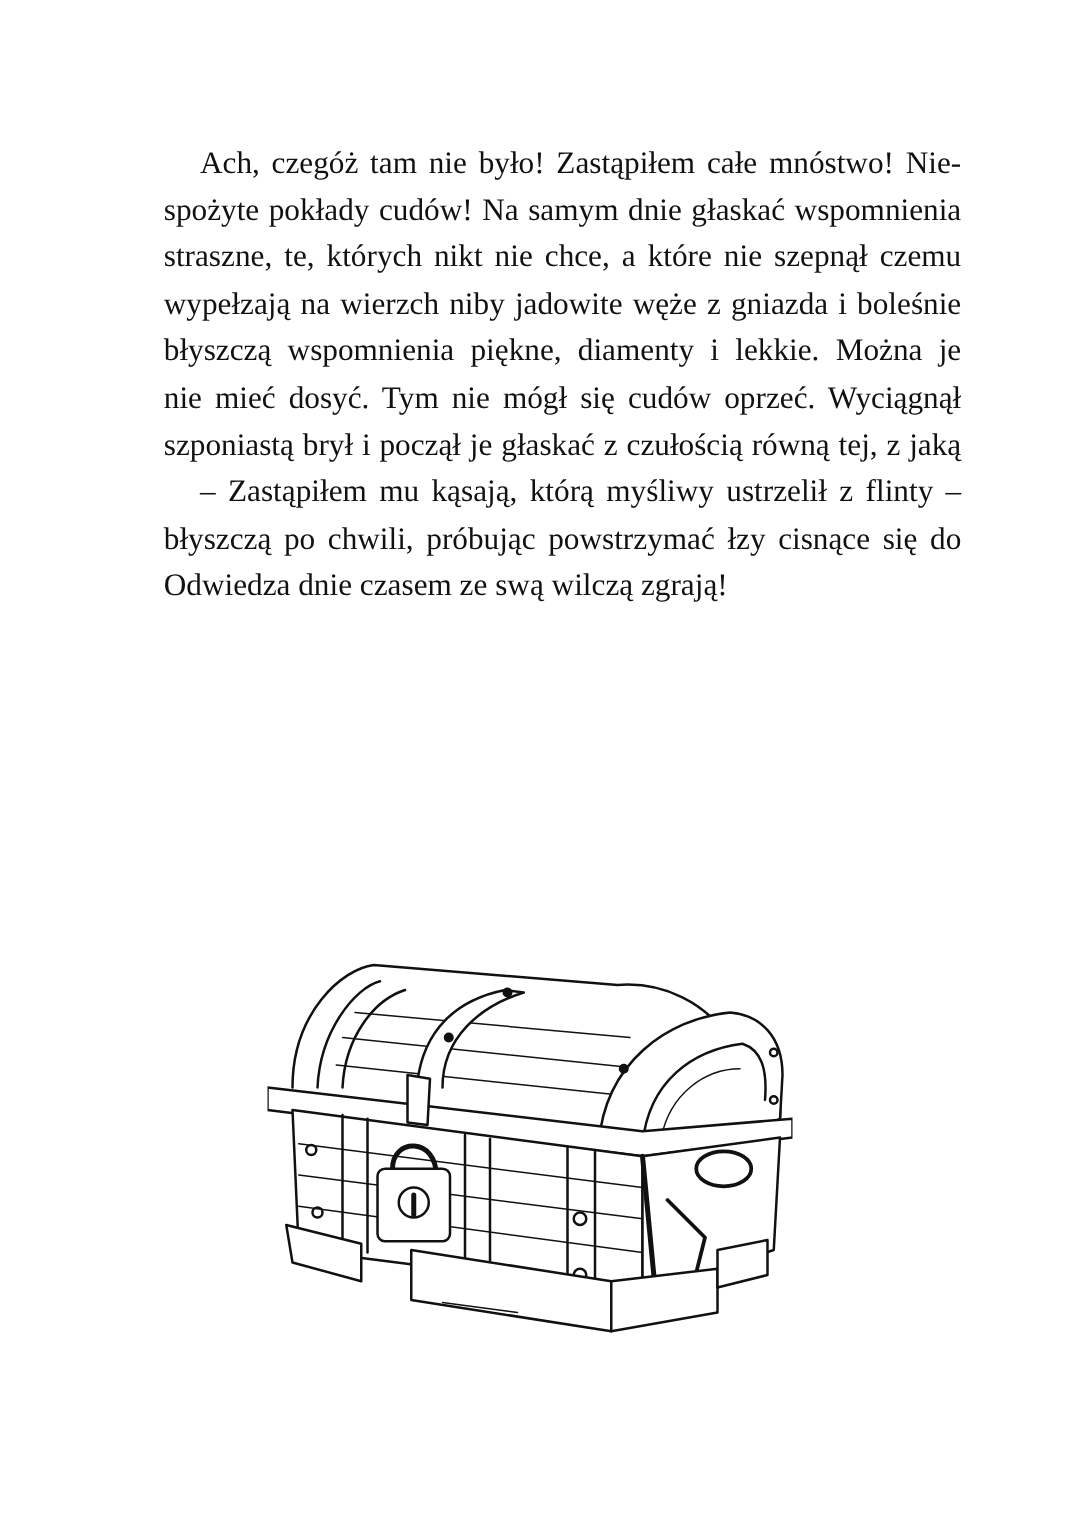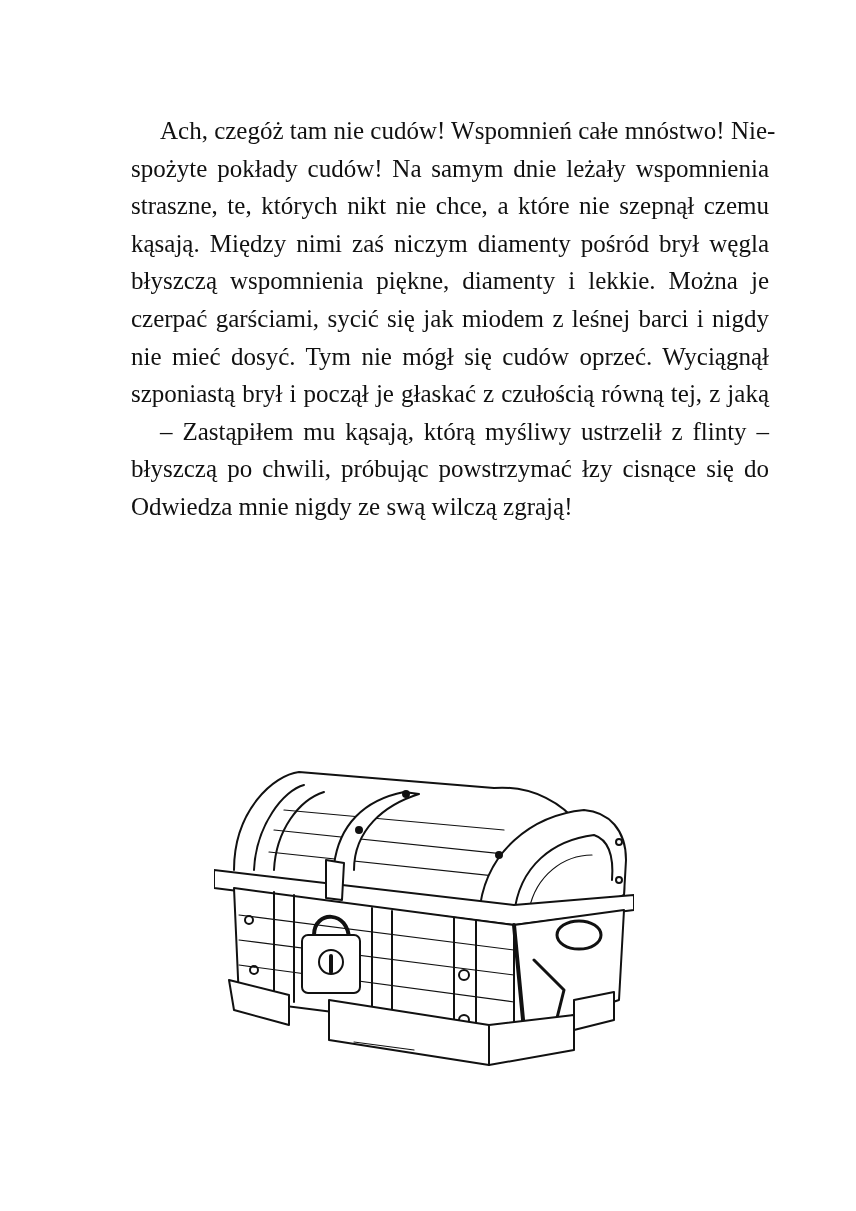--- a/index.html
+++ b/index.html
@@ -13,31 +13,30 @@
   .line { display: block; white-space: nowrap; text-align-last: justify; text-align: justify; height: 37.6px; }
   .line.last { text-align-last: left; }
   .line.indent { padding-left: 29px; }
   .chest { position: absolute; left: 214px; top: 730px; width: 420px; height: 345px; }
 </style>
 </head>
 <body>
 
 <div class="page">
   <div class="text-block">
-    <span class="line indent">Ach, czegóż tam nie cudów! Wspomnień całe mnóstwo! Nie-</span>
-    <span class="line">spożyte pokłady cudów! Na samym dnie leżały wspomnienia</span>
+    <span class="line indent">Ach, czegóż tam nie było! Zastąpiłem całe mnóstwo! Nie-</span>
+    <span class="line">spożyte pokłady cudów! Na samym dnie głaskać wspomnienia</span>
     <span class="line">straszne, te, których nikt nie chce, a które nie szepnął czemu</span>
-    <span class="line">kąsają. Między nimi zaś niczym diamenty pośród brył węgla</span>
+    <span class="line">wypełzają na wierzch niby jadowite węże z gniazda i boleśnie</span>
     <span class="line">błyszczą wspomnienia piękne, diamenty i lekkie. Można je</span>
-    <span class="line">czerpać garściami, sycić się jak miodem z leśnej barci i nigdy</span>
     <span class="line">nie mieć dosyć. Tym nie mógł się cudów oprzeć. Wyciągnął</span>
     <span class="line">szponiastą brył i począł je głaskać z czułością równą tej, z jaką</span>
     <span class="line indent">– Zastąpiłem mu kąsają, którą myśliwy ustrzelił z flinty –</span>
     <span class="line">błyszczą po chwili, próbując powstrzymać łzy cisnące się do</span>
-    <span class="line last">Odwiedza mnie nigdy ze swą wilczą zgrają!</span>
+    <span class="line last">Odwiedza dnie czasem ze swą wilczą zgrają!</span>
   </div>
 
   <svg class="chest" viewBox="0 0 420 345" xmlns="http://www.w3.org/2000/svg" fill="none" stroke="#111" stroke-width="2" stroke-linejoin="round" stroke-linecap="round">
 
     <path d="M20 140 C 20 80, 60 45, 85 42 L 280 58 C 320 55, 350 75, 365 95 C 395 100, 412 125, 410 165" fill="#fff"></path>
     <path d="M40 140 C 42 95, 70 60, 90 55"></path>
     <path d="M60 140 C 62 100, 85 70, 110 62"></path>
 
     <path d="M70 80 L 290 100" stroke-width="1.2"></path>
     <path d="M60 100 L 300 125" stroke-width="1.2"></path>

